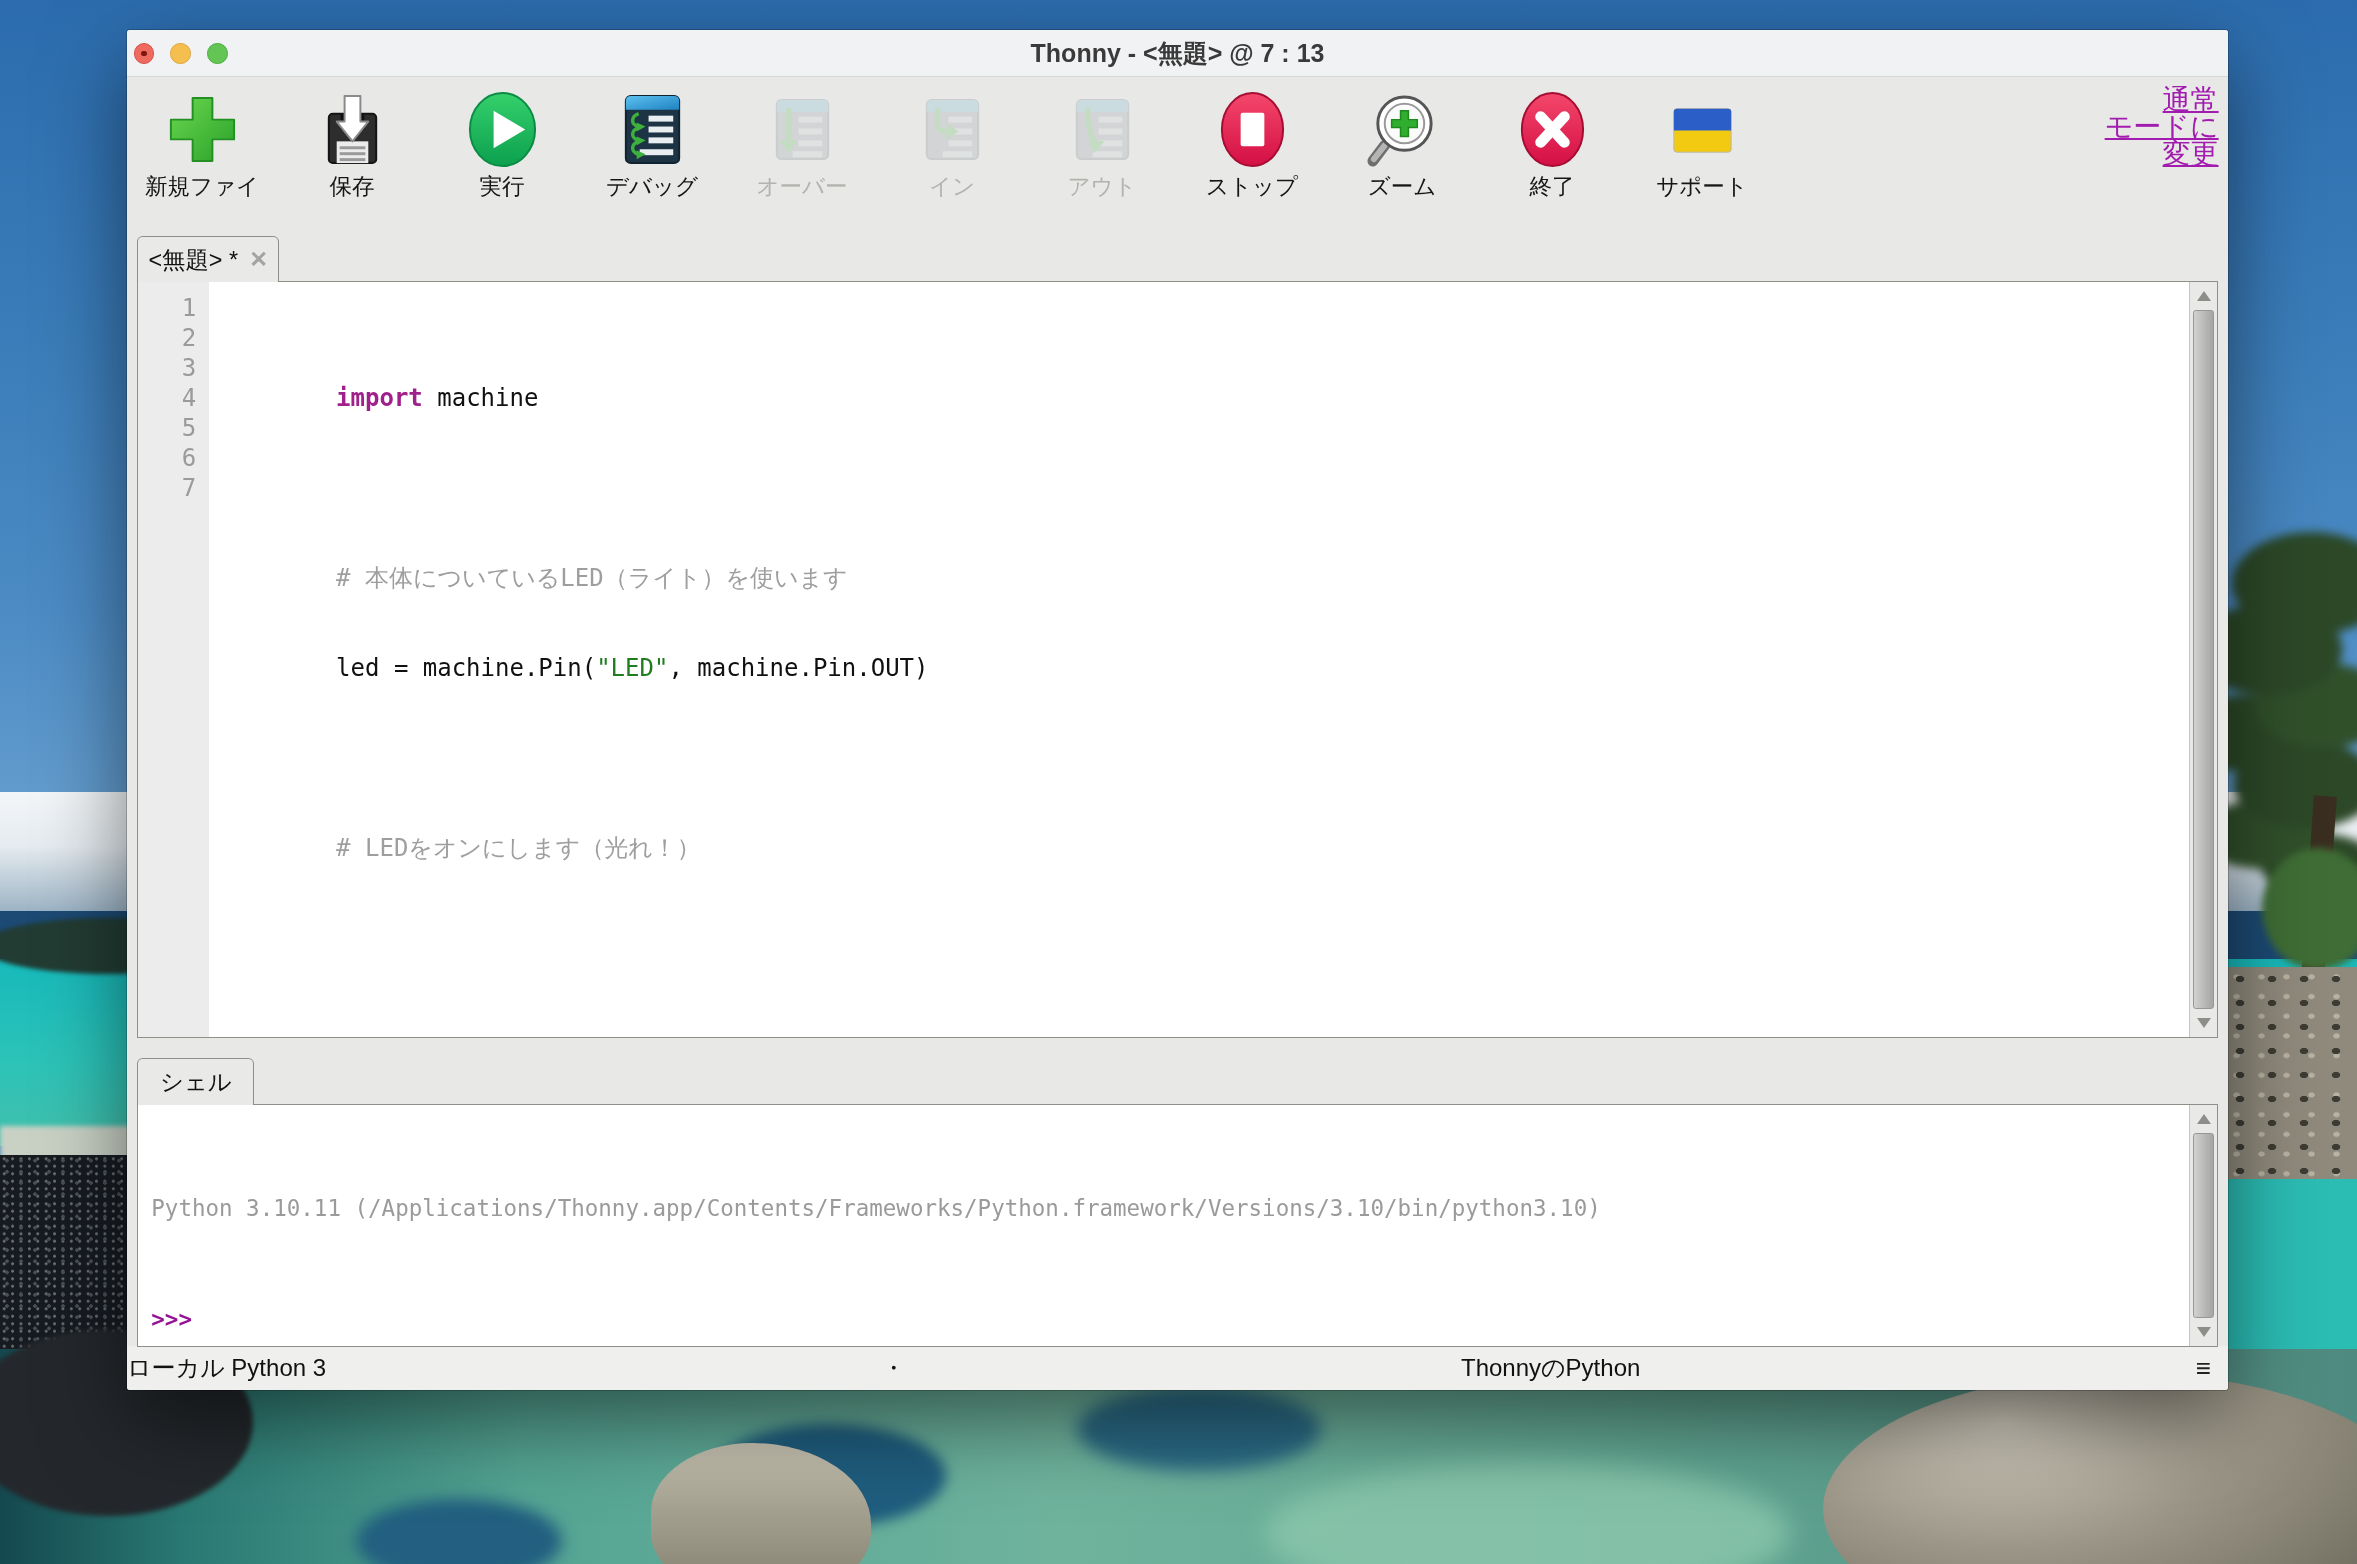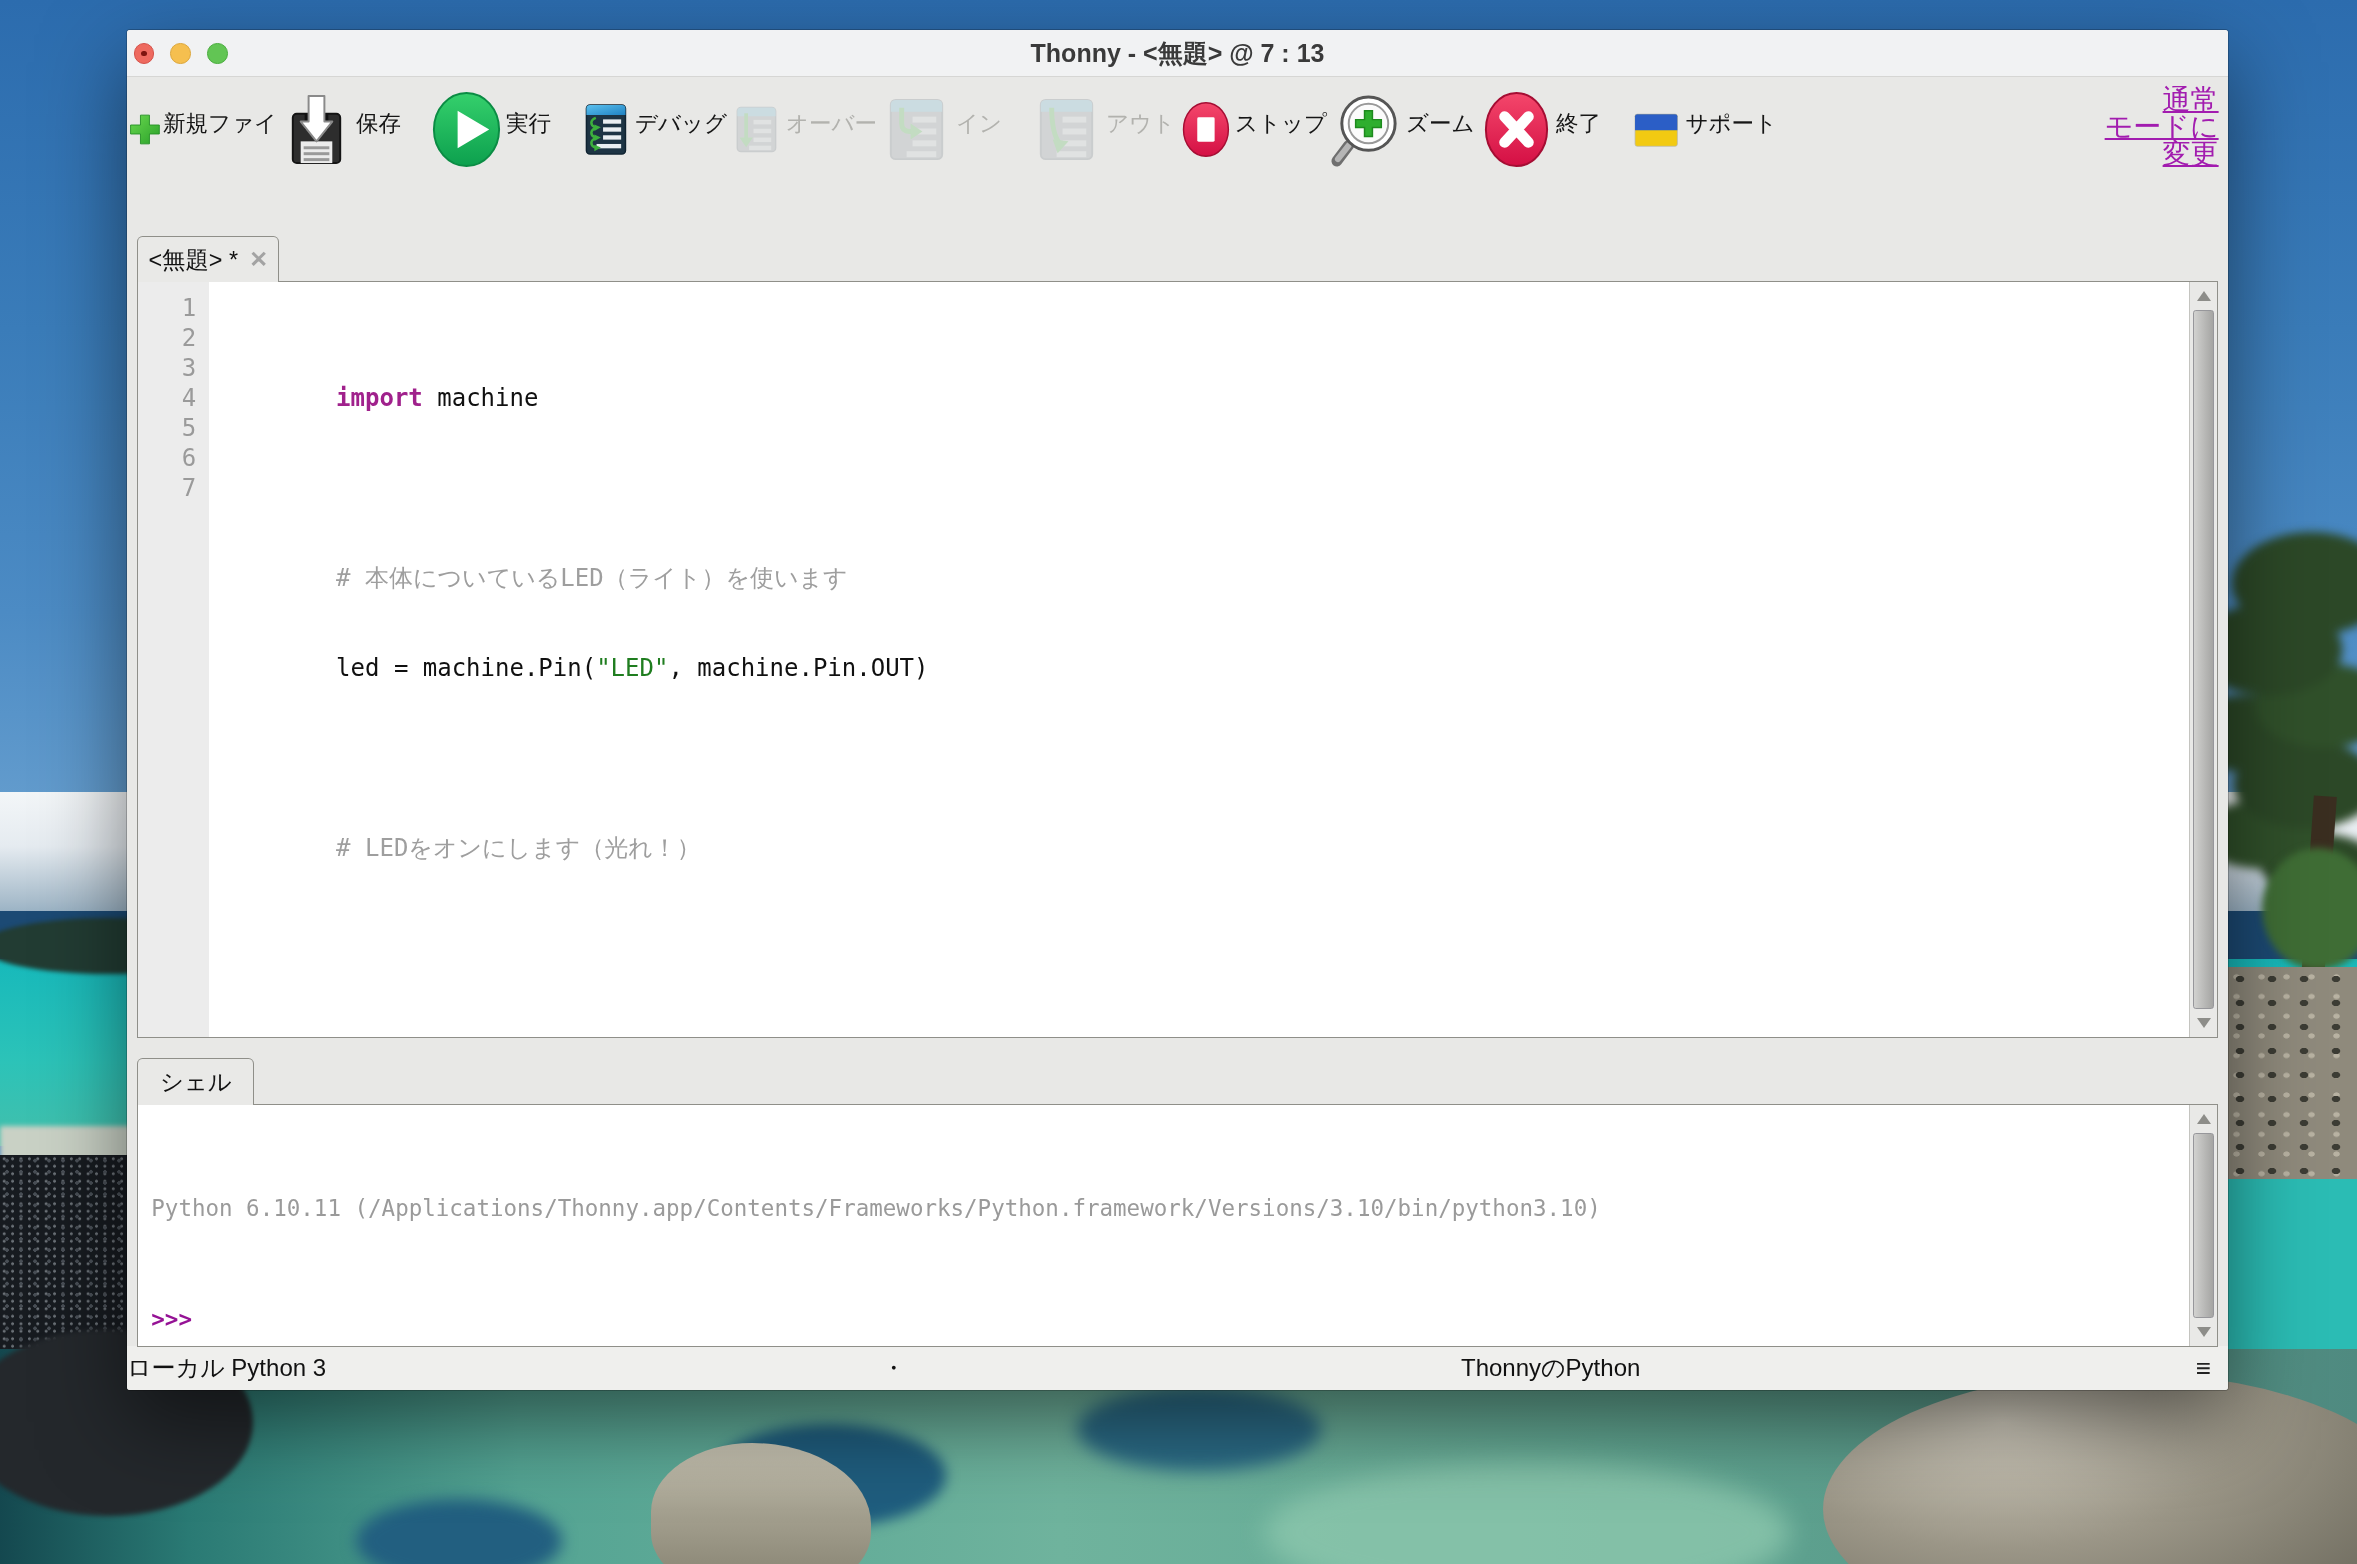--- a/index.html
+++ b/index.html
@@ -59,21 +59,21 @@
   .tl-close { left:6.6px;  background:#ee6a5f; border:0.9px solid #d5524a; }
   .tl-close::after { content:""; position:absolute; left:6.6px; top:6.6px; width:5.6px; height:5.6px; border-radius:50%; background:#7e150f; }
   .tl-min   { left:43px; background:#f5bf4f; border:0.9px solid #dca73c; }
   .tl-zoom  { left:80px; background:#62c554; border:0.9px solid #4aad3e; }
 
   .mode-link { position:absolute; top:56px; right:9.4px; text-align:right; font-size:28px; line-height:27px;
     color:#a21caf; text-decoration:underline; cursor:pointer; z-index:5; }
 
   
   .toolbar { position:absolute; left:0; right:0; top:47px; height:157px; display:flex; align-items:flex-start; }
-  .tbtn { width:150px; display:flex; flex-direction:row; align-items:center; }
+  .tbtn { width:150px; display:flex; flex-direction:column; align-items:center; }
   .tbtn svg { margin-top:13px; width:79px; height:79px; }
   .tbtn .tlabel { margin-top:1.9px; font-size:22.5px; color:#161616; white-space:nowrap; }
   .tbtn.disabled svg { opacity:.45; }
   .tbtn.disabled .tlabel { color:#b2b2ae; }
 
   
   .tab { position:absolute; background:#e9e9e7; border:0.9px solid #8f8f89; border-bottom:none;
     border-radius:5.6px 5.6px 0 0; display:flex; align-items:center; justify-content:center; gap:11.2px;
     font-size:23.4px; color:#111; z-index:3; }
   .tab-file  { left:10.3px; top:206px; height:46px; width:142px; }
@@ -345,21 +345,21 @@
       <div class="sb-down"></div>
     </div>
   </div>
 
   <div class="tab tab-shell">
     <span>シェル</span>
   </div>
 
   <div class="shell-panel">
     <div class="shell-text">
-      <div class="shell-banner">Python 6.10.11 (/Applications/Thonny.app/Contents/Frameworks/Python.framework/Versions/3.10/bin/python3.10)</div>
+      <div class="shell-banner">Python 3.10.11 (/Applications/Thonny.app/Contents/Frameworks/Python.framework/Versions/3.10/bin/python3.10)</div>
       <div class="shell-prompt">&gt;&gt;&gt;</div>
     </div>
     <div class="vscroll">
       <div class="sb-up"></div>
       <div class="sb-thumb"></div>
       <div class="sb-down"></div>
     </div>
   </div>
 
   <div class="statusbar">

